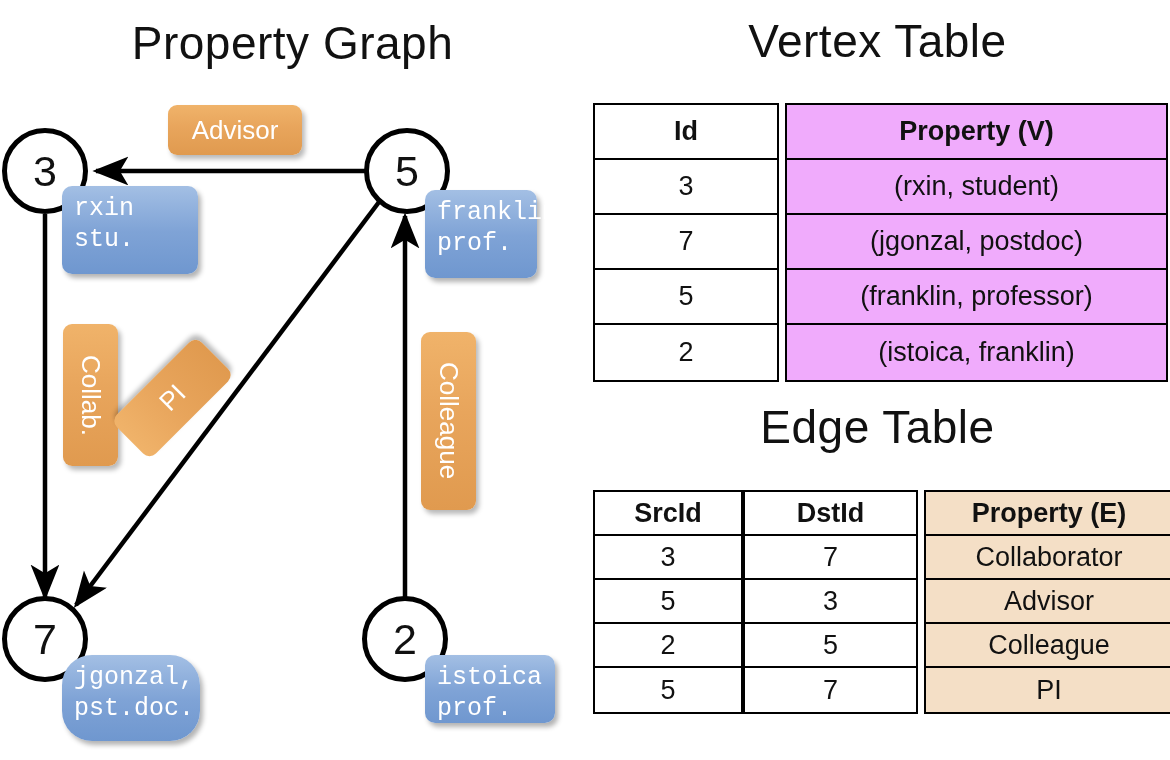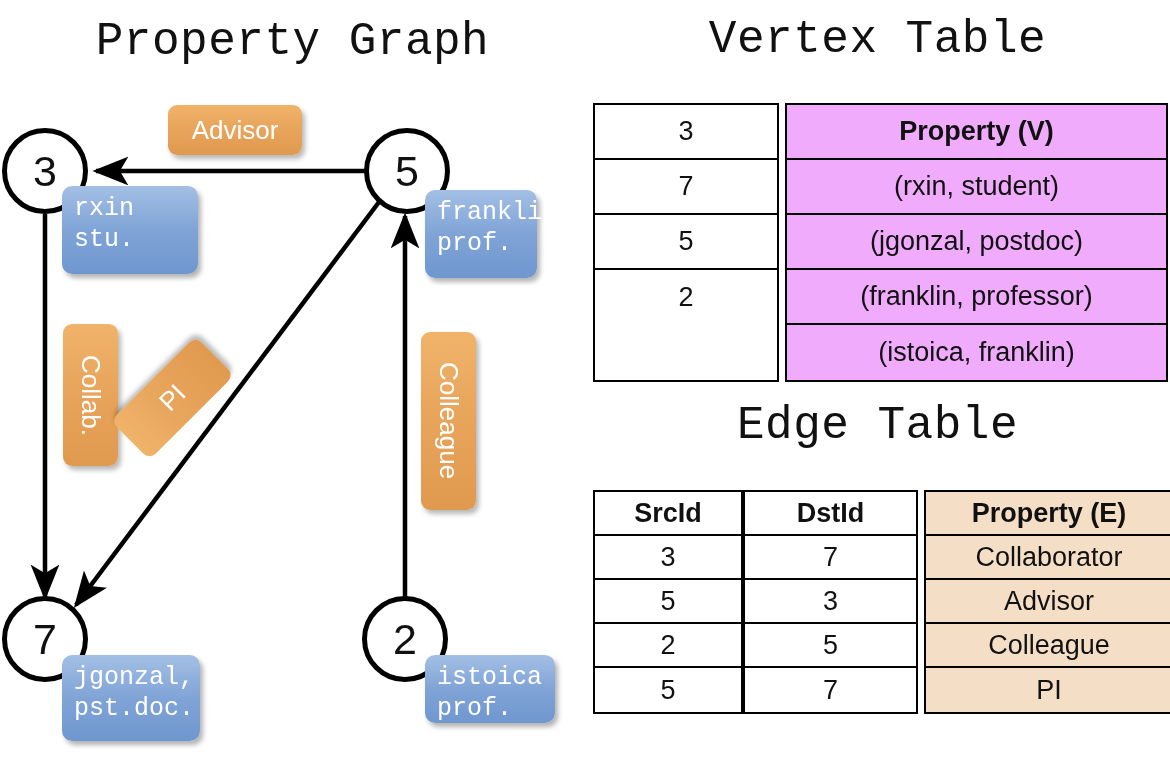--- a/index.html
+++ b/index.html
@@ -12,21 +12,21 @@
     height: 760px;
     position: relative;
     overflow: hidden;
     font-family: "Liberation Sans", sans-serif;
     color: #000;
   }
 
   
   .section-title {
     position: absolute;
-    font-family: Liberation Mono, monospace;
+    font-family: Liberation Sans, sans-serif;
     font-weight: 300;
     font-size: 46px;
     letter-spacing: 0.5px;
     color: #111;
     white-space: nowrap;
     text-align: center;
   }
   #title-property-graph { left: 0px;   top: 16px;  width: 585px; }
   #title-vertex-table   { left: 585px; top: 14px;  width: 585px; }
   #title-edge-table     { left: 585px; top: 400px; width: 585px; }
@@ -182,21 +182,21 @@
   <div class="prop-box" style="left:62px; top:186px; width:136px; height:88px;">
     <div>rxin</div>
     <div>stu.</div>
   </div>
 
   <div class="prop-box" style="left:425px; top:190px; width:112px; height:88px;">
     <div>franklin,</div>
     <div>prof.</div>
   </div>
 
-  <div class="prop-box" style="left:62px; top:655px; width:138px; height:86px;">
+  <div class="prop-box" style="left:62px; top:655px; width:138px; height:86px;border-radius:30px;">
     <div>jgonzal,</div>
     <div>pst.doc.</div>
   </div>
 
   <div class="prop-box" style="left:425px; top:655px; width:130px; height:68px;">
     <div>istoica</div>
     <div>prof.</div>
   </div>
 
   <div class="edge-label" style="left:168px; top:105px; width:134px; height:50px;">
@@ -212,20 +212,21 @@
   </div>
 
   <div class="edge-label" style="left:421px; top:332px; width:55px; height:178px;">
     <span class="vtext">Colleague</span>
   </div>
 
 </div>
 
 <div class="tbl" id="vertex-table">
   <div class="tcol c-id">
+    <div class="tcell head bg-white">Id</div>
     <div class="tcell bg-white">3</div>
     <div class="tcell bg-white">7</div>
     <div class="tcell bg-white">5</div>
     <div class="tcell bg-white">2</div>
   </div>
   <div class="col-gap"></div>
   <div class="tcol c-prop">
     <div class="tcell head bg-vprop">Property (V)</div>
     <div class="tcell bg-vprop">(rxin, student)</div>
     <div class="tcell bg-vprop">(jgonzal, postdoc)</div>

